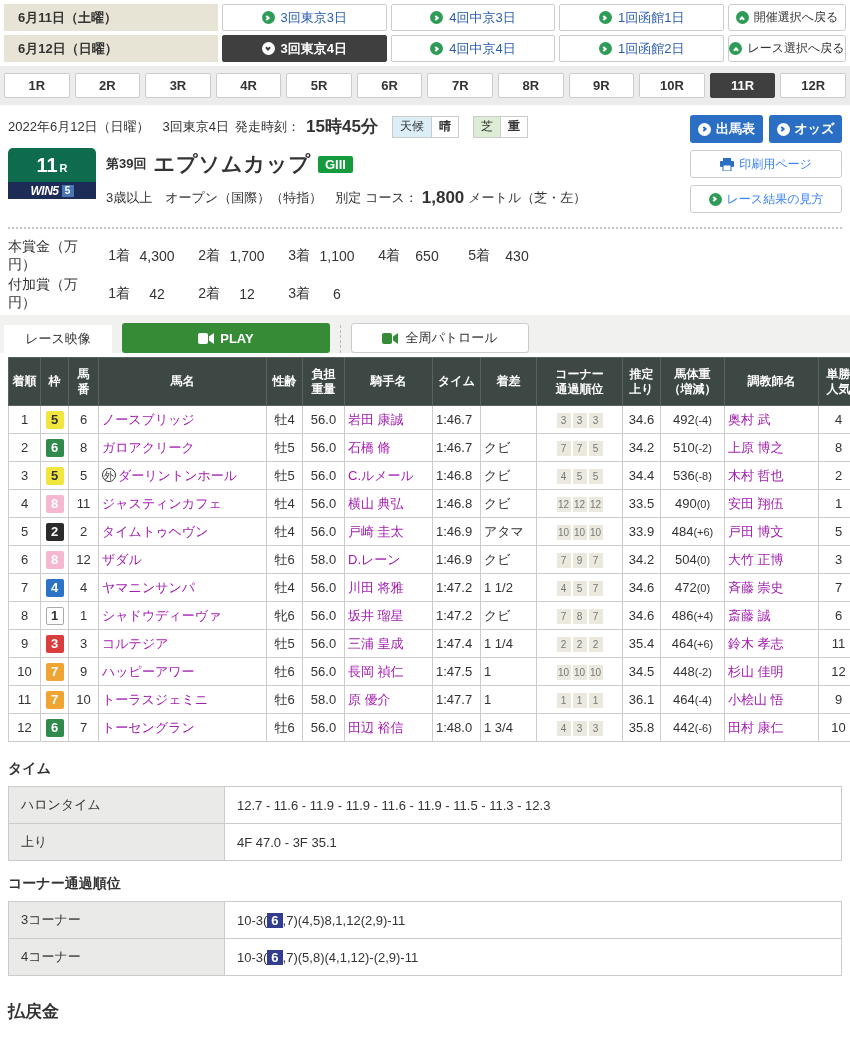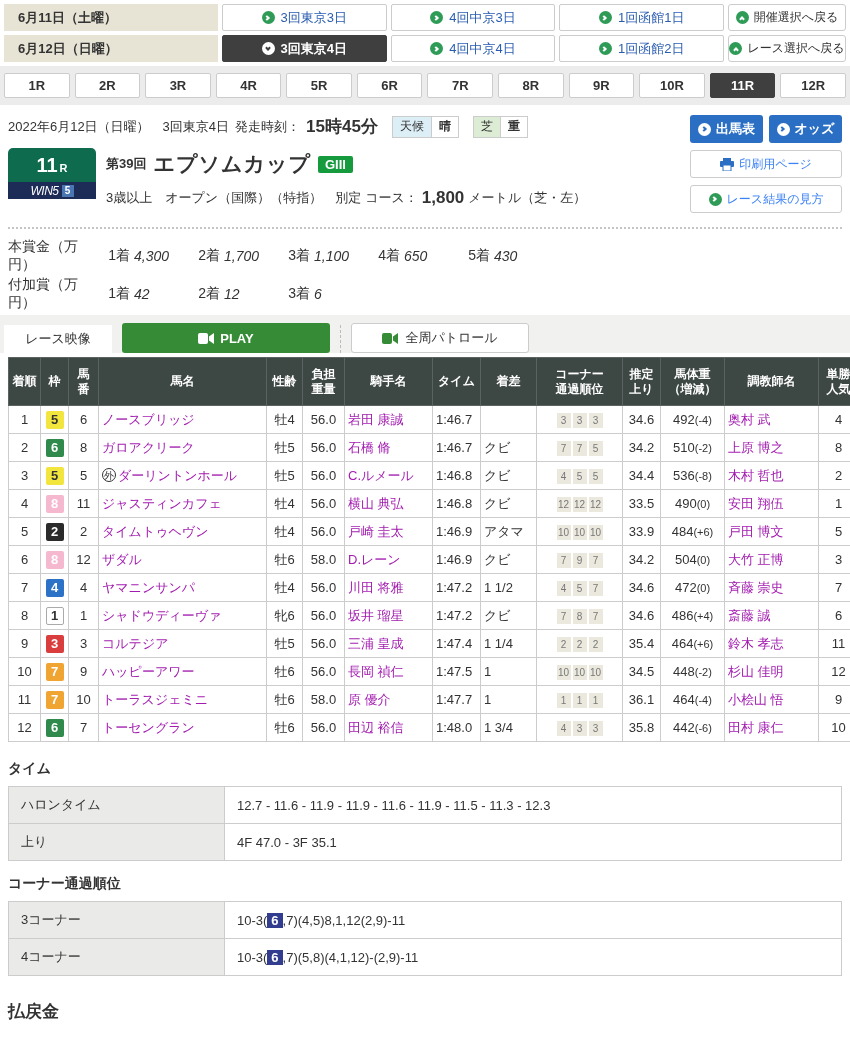--- a/index.html
+++ b/index.html
@@ -41,42 +41,42 @@
   .wbadge .k { padding:2px 7px; display:flex; align-items:center; font-size:12px; }
   .wbadge .v { padding:2px 7px; display:flex; align-items:center; background:#fff; border-left:1px solid #ccc; font-size:12px; font-weight:bold; }
   .wbadge.sky .k { background:#dceef6; }
   .wbadge.grass .k { background:#ddecd5; }
   .title-row { display:flex; gap:10px; }
   .race-no-col { width:88px; }
   .race-no-badge { width:88px; height:34px; background:#0f6b4e; border-radius:5px 5px 0 0;
                    display:flex; align-items:center; justify-content:center; color:#fff; font-weight:bold; font-size:20px; }
   .race-no-badge .r { font-size:11px; margin-left:2px; margin-top:6px; }
   .win5-badge { width:88px; height:17px; background:#1d2b57; display:flex; align-items:center; justify-content:center; gap:3px; }
-  .win5-badge .w5 { color:#fff; font-style:italic; font-weight:normal; font-size:12px; letter-spacing:-0.5px; }
+  .win5-badge .w5 { color:#fff; font-style:italic; font-weight:bold; font-size:12px; letter-spacing:-0.5px; }
   .win5-badge .n5 { background:#4a77b4; color:#fff; font-size:10px; font-weight:bold; width:12px; height:12px; display:flex; align-items:center; justify-content:center; }
   .race-title-line { display:flex; align-items:center; gap:7px; margin-top:2px; }
   .race-round { font-size:13px; font-weight:bold; }
   .race-name { font-size:21px; font-weight:bold; letter-spacing:1px; }
   .grade-badge { background:#169a3e; color:#fff; font-weight:bold; font-size:13px; padding:1px 7px; border-radius:2px; }
   .cond-line { margin-top:10px; display:flex; align-items:center; gap:4px; }
   .course-val { font-size:17px; font-weight:bold; }
   .btn-row { display:flex; gap:6px; }
   .blue-btn { flex:1; height:28px; background:#2b6fc4; border-radius:3px; color:#fff; font-weight:bold;
               display:flex; align-items:center; justify-content:center; gap:5px; cursor:pointer; }
   .white-btn { height:28px; background:#fff; border:1px solid #ccc; border-radius:3px; color:#3b82f6; font-size:12px;
                display:flex; align-items:center; justify-content:center; gap:5px; cursor:pointer; }
   .dotted-sep { border-bottom:2px dotted #c5c5c5; margin:8px 8px 0 8px; }
 
   
   .prize { padding:8px 8px 2px 8px; font-size:14px; }
   .prize table { border-collapse:collapse; }
   .prize td { padding:1px 0; }
   .prize .lbl { width:92px; }
   .prize .k { width:34px; text-align:right; padding-right:4px; }
-  .prize .v { width:56px; text-align:left; padding-right:10px;font-style:italic; }
+  .prize .v { width:56px; text-align:center; padding-right:10px; }
 
   
   .video-bar { margin:0; background:#f1f1ef; height:38px; display:flex; align-items:flex-end; padding:0 4px; gap:10px; }
   .video-label { background:#fff; width:108px; height:28px; display:flex; align-items:center; justify-content:center; }
   .play-btn { width:208px; height:30px; background:#368c36; border-radius:3px; color:#fff; font-weight:bold;
               display:flex; align-items:center; justify-content:center; gap:6px; cursor:pointer; }
   .v-sep { border-left:1px dashed #bbb; height:28px; }
   .video-btn { width:178px; height:30px; background:#fff; border:1px solid #ccc; border-radius:3px;
                display:flex; align-items:center; justify-content:center; gap:7px; cursor:pointer; }
   .cam { flex:none; }

